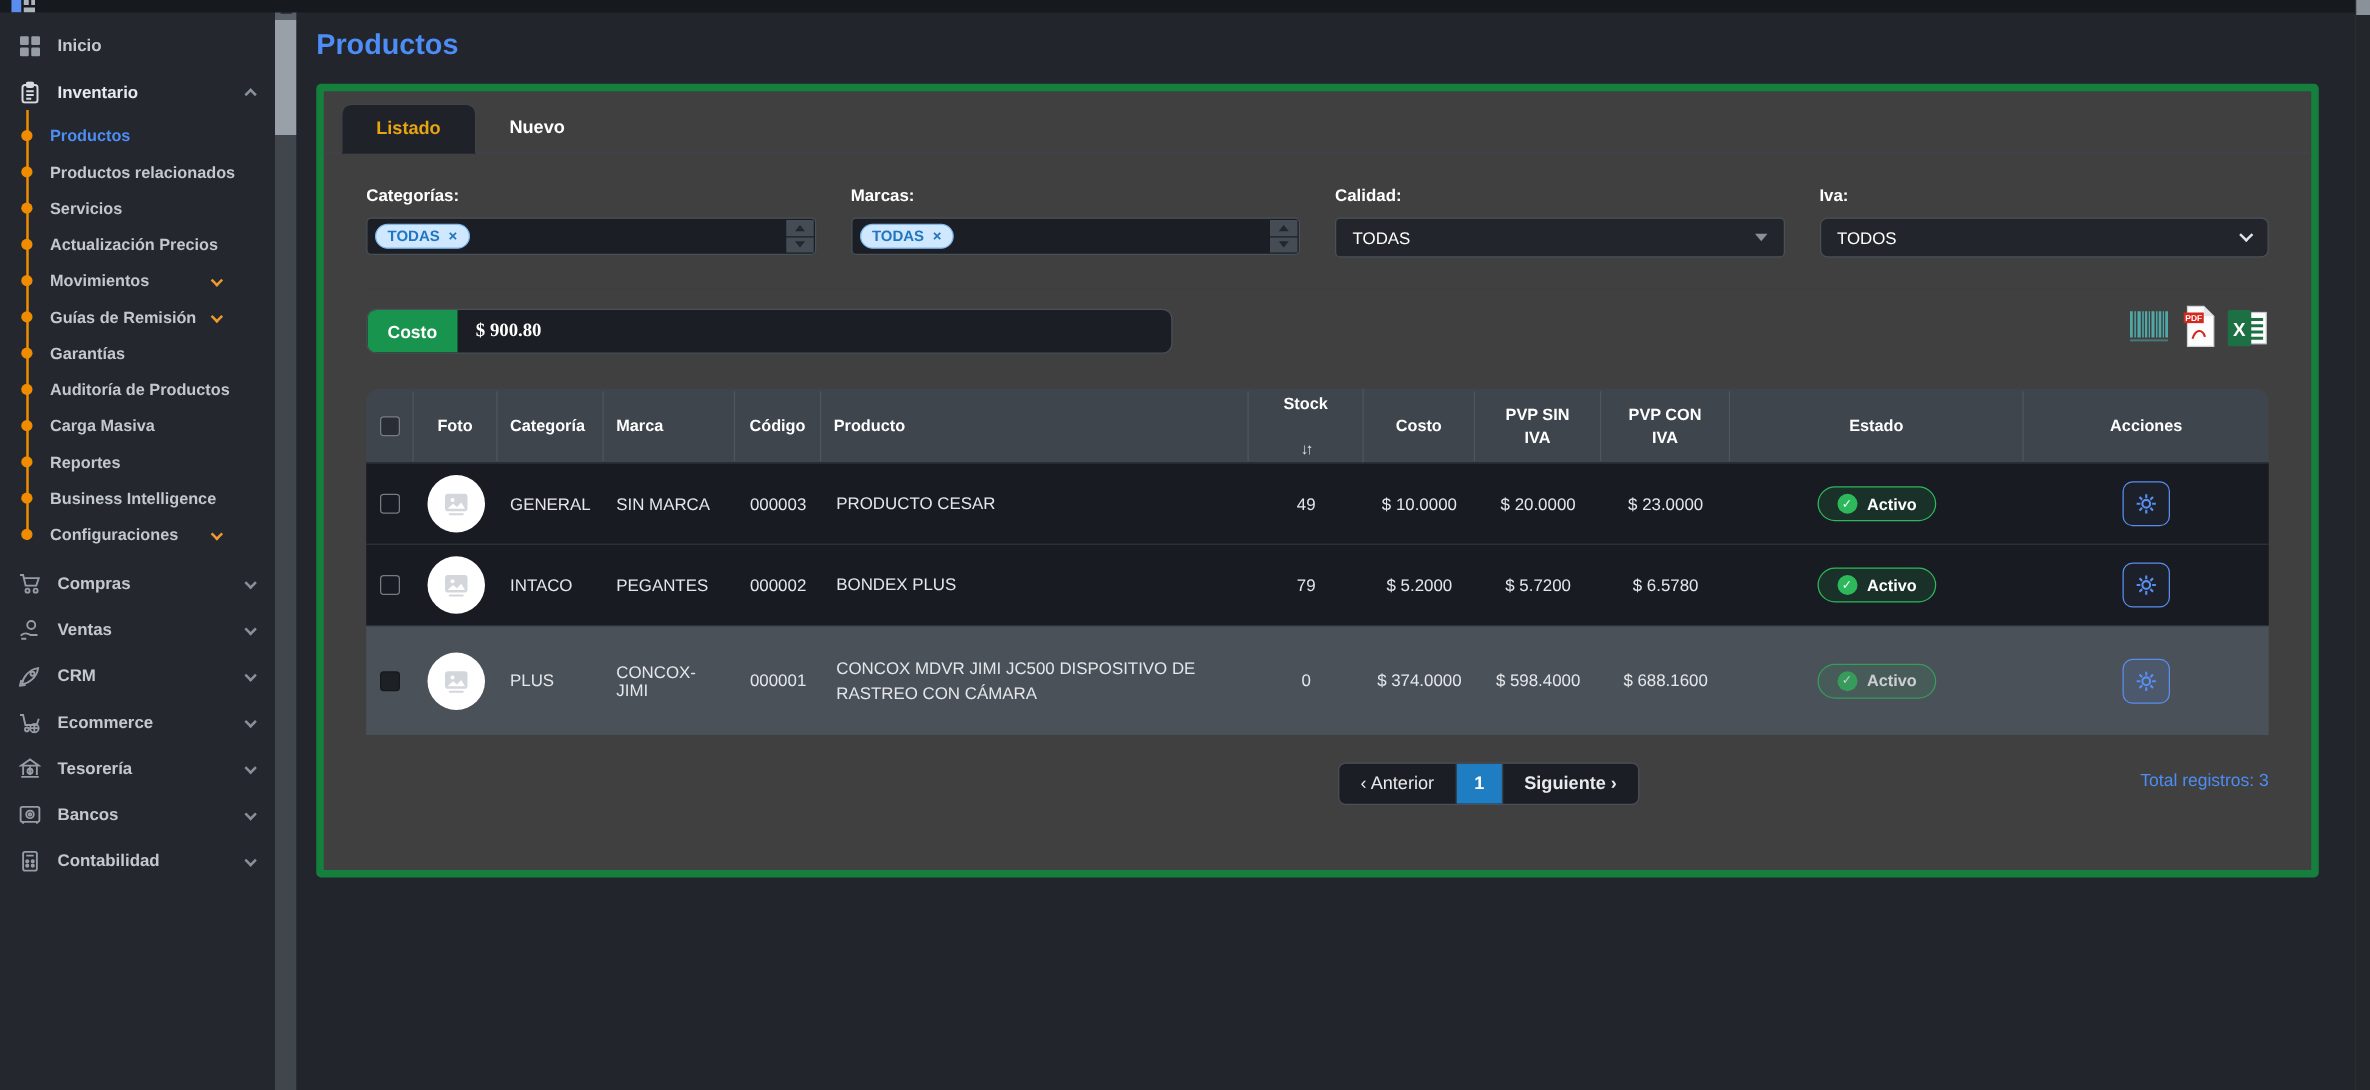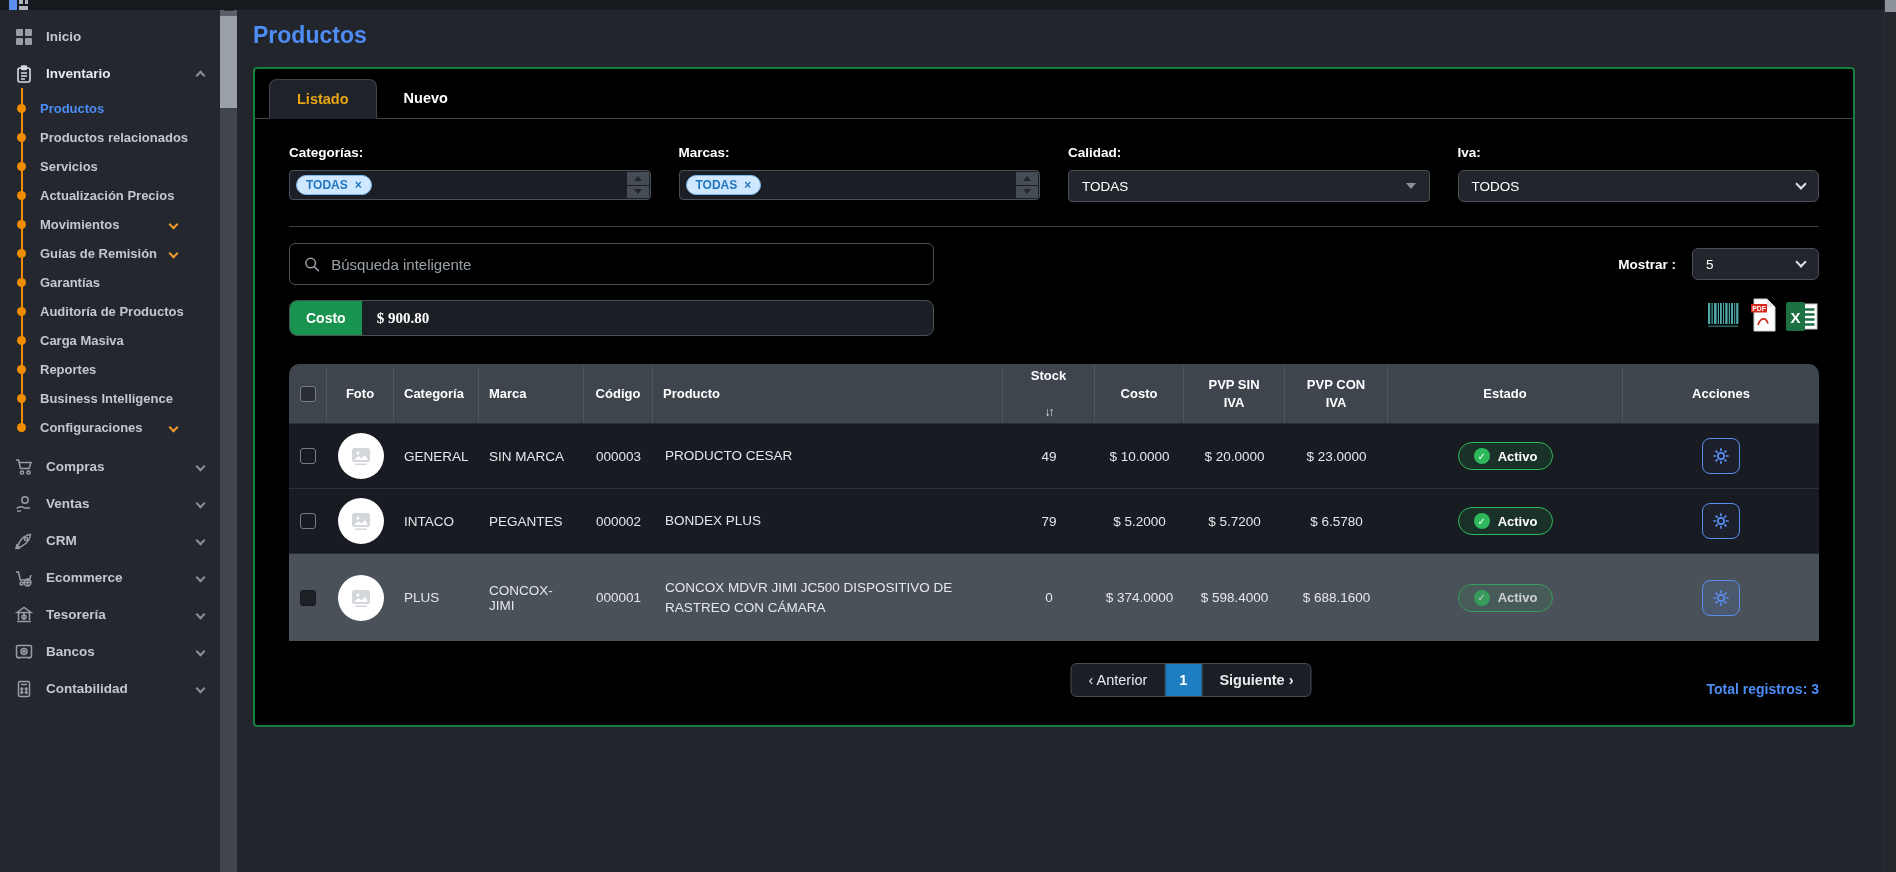--- a/index.html
+++ b/index.html
@@ -31,21 +31,21 @@
   .chv.up { transform:rotate(-135deg); margin-top:4px; }
   .chv.orange { border-color:#f09a2d; }
   .submenu { position:relative; margin-left:22px; padding:2px 0 6px; }
   .submenu::before { content:""; position:absolute; left:-1px; top:-4px; bottom:16px; width:2px; background:#f08c00; }
   .item-sub { height:29px; display:flex; align-items:center; padding-left:18px; position:relative; color:#c3c8cf; font-weight:700; font-size:13px; cursor:pointer; }
   .item-sub::before { content:""; position:absolute; left:-5px; top:10px; width:9px; height:9px; border-radius:50%; background:#f08c00; }
   .item-sub.active { color:#4d8df5; }
   .item-sub .chv { position:absolute; left:148px; }
   
   .page-title { color:#4d8df5; font-size:23px; font-weight:700; margin:0 0 18px 0; }
-  .card { border:2px solid #15803d; border-radius:4px; background:#000000; padding-bottom:26px; }
+  .card { border:6px solid #15803d; border-radius:4px; background:#404040; padding-bottom:50px; }
   .tabbar { display:flex; padding:10px 0 0 14px; border-bottom:1px solid #3f444c; }
   .tab { padding:11px 27px; font-weight:700; font-size:14.5px; color:#fff; cursor:pointer; }
   .tab.active { color:#e8a512; background:#1f2329; border:1px solid #3f444c; border-bottom-color:#1f2329; border-radius:8px 8px 0 0; margin-bottom:-1px; }
   
   .filters { display:grid; grid-template-columns:repeat(4,1fr); gap:28px; margin:26px 34px 0; }
   .flabel { font-size:13.5px; font-weight:700; color:#fff; margin-bottom:10px; display:block; }
   .multiselect { height:30px; background:#1b1f25; border:1px solid #4a5058; border-radius:4px; display:flex; align-items:center; padding-left:6px; position:relative; cursor:pointer; }
   .chip { background:#cfe7ff; border:1px solid #7db8f0; color:#2176bd; font-weight:700; font-size:12px; border-radius:11px; padding:2px 9px; display:inline-flex; gap:7px; align-items:center; }
   .chip .x { cursor:pointer; font-weight:700; }
   .spinner { position:absolute; right:1px; top:1px; bottom:1px; width:22px; display:flex; flex-direction:column; gap:1px; }
@@ -92,21 +92,21 @@
   .pill { display:inline-flex; align-items:center; gap:8px; padding:5px 15px; border:1px solid #2eb85c; border-radius:17px; background:rgba(46,184,92,.14); color:#fff; font-weight:700; font-size:13px; cursor:pointer; }
   .pill .ck { width:16px; height:16px; border-radius:50%; background:#2eb85c; color:#fff; font-size:10px; display:flex; align-items:center; justify-content:center; }
   .row.hl .pill { opacity:.72; }
   .gearbtn { width:38px; height:36px; border:1px solid #5a8dee; border-radius:8px; background:rgba(90,141,238,.05); display:flex; align-items:center; justify-content:center; cursor:pointer; }
   
   .pagerrow { position:relative; margin:22px 34px 0; height:36px; }
   .pager { position:absolute; left:calc(50% + 120px); transform:translateX(-50%); display:flex; border:1px solid #4a5058; border-radius:6px; overflow:hidden; height:34px; background:#1b1f25;margin-left:17px; }
   .pager .pg { display:flex; align-items:center; padding:0 17px; font-size:14.5px; color:#e8eaed; cursor:pointer; border-right:1px solid #3a3f46; }
   .pager .pg:last-child { border-right:none;font-weight:bold; }
   .pager .pg.active { background:#1f7ec2; color:#fff; font-weight:700; padding:0 14px; }
-  .total { position:absolute; right:0; top:18px; color:#4d8df5; font-weight:700; font-size:14px; }
+  .total { position:absolute; right:0; top:6px; color:#4d8df5; font-weight:400; font-size:14px; }
 </style>
 </head>
 <body>
 
 <div class="topstrip">
   <svg width="20" height="10" viewBox="0 0 20 10">
     <rect x="0" y="0" width="8" height="10" fill="#5a8dee"></rect>
     <rect x="10" y="0" width="4" height="4" fill="#aeb4bc"></rect>
     <rect x="10" y="6" width="9" height="4" fill="#aeb4bc"></rect>
     <rect x="16" y="0" width="3" height="4" fill="#aeb4bc"></rect>
@@ -330,36 +330,20 @@
           <span class="flabel">Iva:</span>
           <div class="select" style="border-radius:6px">
             <span>TODOS</span>
             <span class="chvw"></span>
           </div>
         </div>
       </div>
 
       <div class="hr"></div>
 
-      <div class="searchrow">
-        <div class="searchbox">
-          <svg width="17" height="17" viewBox="0 0 17 17">
-              <circle cx="7" cy="7" r="5" fill="none" stroke="#9aa0a8" stroke-width="1.6"></circle>
-              <line x1="11" y1="11" x2="15.5" y2="15.5" stroke="#9aa0a8" stroke-width="1.6"></line>
-            </svg>
-          <input type="text" placeholder="Búsqueda inteligente" style="">
-        </div>
-        <div class="mostrar">
-          <span class="lbl">Mostrar :</span>
-          <div class="select">
-            <span>5</span>
-            <span class="chvw"></span>
-          </div>
-        </div>
-      </div>
 
       <div class="costorow">
         <div class="costogroup">
           <span class="costolabel">Costo</span>
           <span class="costoval">$ 900.80</span>
         </div>
         <div class="exporticons">
           <div>
             <svg width="36" height="34" viewBox="0 0 36 34">
                 <g fill="#4fa8a8">

